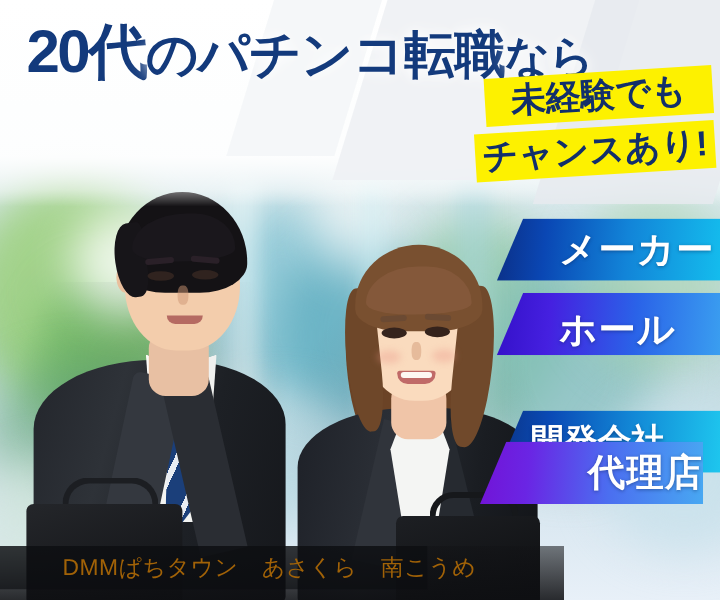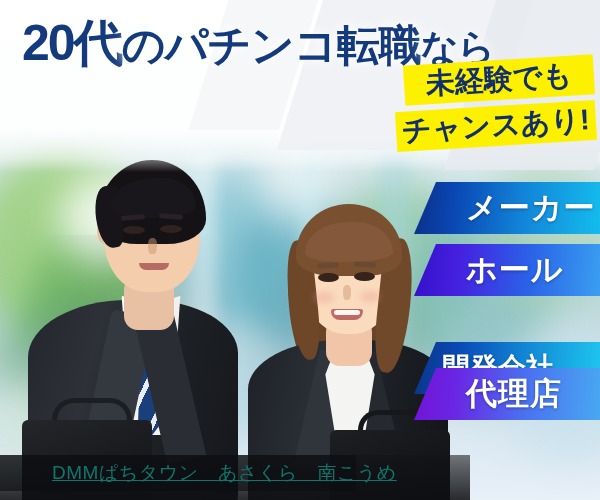--- a/index.html
+++ b/index.html
@@ -171,33 +171,33 @@
     clip-path:polygon(22px 0,100% 0,100% 100%,0 100%);
     box-shadow:0 2px 6px rgba(10,30,70,.25);
   }
   .cat span{
     color:#fff;font-weight:700;font-size:31px;letter-spacing:1px;
     margin-left:52px;white-space:nowrap;
     text-shadow:0 1px 3px rgba(10,30,80,.45);
   }
   .cat.small span{font-size:28px;margin-left:28px;letter-spacing:0;}
   .c1{top:182px;left:414px;background:linear-gradient(95deg,#0b2f86 0%,#0a47b4 22%,#1284d8 58%,#14bced 100%);}
-  .c2{top:244px;left:414px;background:linear-gradient(95deg,#3410c8 0%,#4520e0 24%,#2a63e8 62%,#3a9ef0 100%);}
+  .c2{top:244px;left:414px;background:linear-gradient(95deg,#3410c8 0%,#4520e0 24%,#2a63e8 62%,#3a9ef0 100%);align-items:flex-end;}
   .c3{top:306px;left:414px;background:linear-gradient(95deg,#0b3486 0%,#0a4ab6 24%,#1288d6 60%,#1ec6ee 100%);margin-top:36px;}
-  .c4{top:368px;left:414px;background:linear-gradient(95deg,#7213d6 0%,#6a25e4 22%,#4b6ef0 58%,#48a8f2 100%);}
+  .c4{top:368px;left:400px;background:linear-gradient(95deg,#7213d6 0%,#6a25e4 22%,#4b6ef0 58%,#48a8f2 100%);justify-content:flex-end;}
   .c5{top:430px;left:414px;background:linear-gradient(95deg,#0d3a9c 0%,#0d56c8 24%,#139ae0 60%,#1ac8f0 100%);}
 
   
   .caption{
     position:absolute;left:0;top:455px;width:356px;height:36px;
     background:rgba(12,13,16,.62);
     display:flex;align-items:center;
   }
-  .caption span{color:#0f766e;font-size:19px;margin-left:52px;white-space:nowrap;
-    letter-spacing:.5px;text-decoration:underline;}
+  .caption span{color:#a16207;font-size:19px;margin-left:52px;white-space:nowrap;
+    letter-spacing:.5px;}
 </style>
 </head>
 <body>
 
 <div id="banner">
 
   <div class="bg-base"></div>
   <div class="bokeh bk1"></div>
   <div class="bokeh bk2"></div>
   <div class="bokeh bk3"></div>

